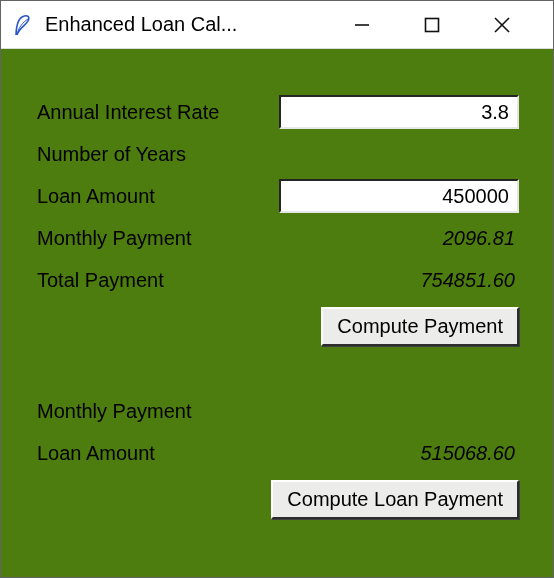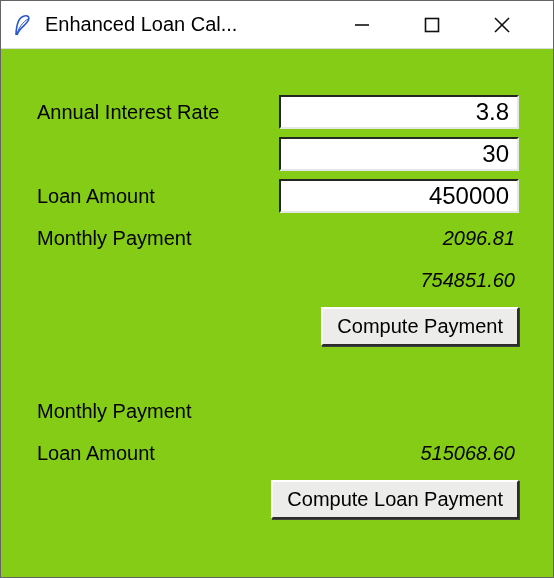--- a/index.html
+++ b/index.html
@@ -49,21 +49,21 @@
   }
   .win-btn {
     width: 46px; height: 40px;
     display: flex; align-items: center; justify-content: center;
     color: #111;
   }
   .win-btn svg { display:block; }
 
   .client {
     flex: 1;
-    background: #84cc16;
+    background: #4d7c0f;
     padding: 42px 34px 20px 36px;
   }
   .row {
     display: flex;
     align-items: center;
     height: 42px;
   }
   .row .label {
     flex: 0 0 220px;
     font-size: 20px;
@@ -80,21 +80,21 @@
   input.entry {
     width: 240px;
     height: 34px;
     border: 2px inset #a0a0a0;
     border-top-color: #7a7a7a;
     border-left-color: #7a7a7a;
     border-right-color: #e6e6e6;
     border-bottom-color: #e6e6e6;
     background: #fff;
     font-family: inherit;
-    font-size: 24px;
+    font-size: 20px;
     text-align: right;
     padding: 2px 8px;
     outline: none;
   }
   .value {
     width: 240px;
     text-align: right;
     font-size: 20px;
     padding-right: 4px;
     font-style: italic;
@@ -154,37 +154,36 @@
 
   <div class="client">
 
     <div class="row">
       <div class="label">Annual Interest Rate</div>
       <div class="field">
           <input class="entry" value="3.8" style="">
         </div>
     </div>
     <div class="row">
-      <div class="field">
-          <input class="entry" value="30" style="">
-        </div>
+      <div class="label">Number of Years</div>
     </div>
     <div class="row">
       <div class="label">Loan Amount</div>
       <div class="field">
           <input class="entry" value="450000" style="">
         </div>
     </div>
     <div class="row">
       <div class="label">Monthly Payment</div>
       <div class="field">
           <div class="value">2096.81</div>
         </div>
     </div>
     <div class="row">
+      <div class="label">Total Payment</div>
       <div class="field">
           <div class="value">754851.60</div>
         </div>
     </div>
     <div class="button-row">
       <button class="compute">Compute Payment</button>
     </div>
 
     <div class="gap"></div>
 

